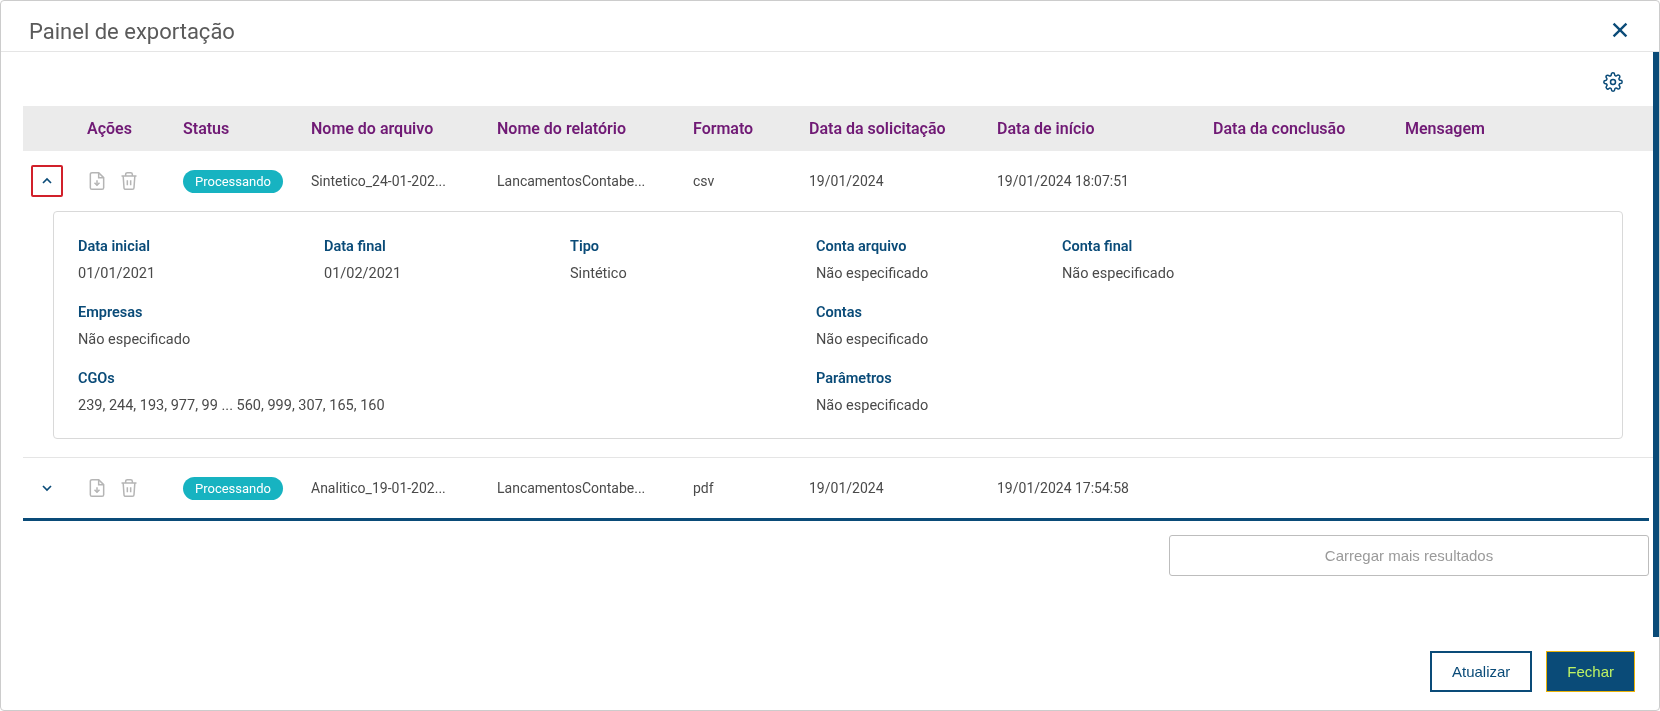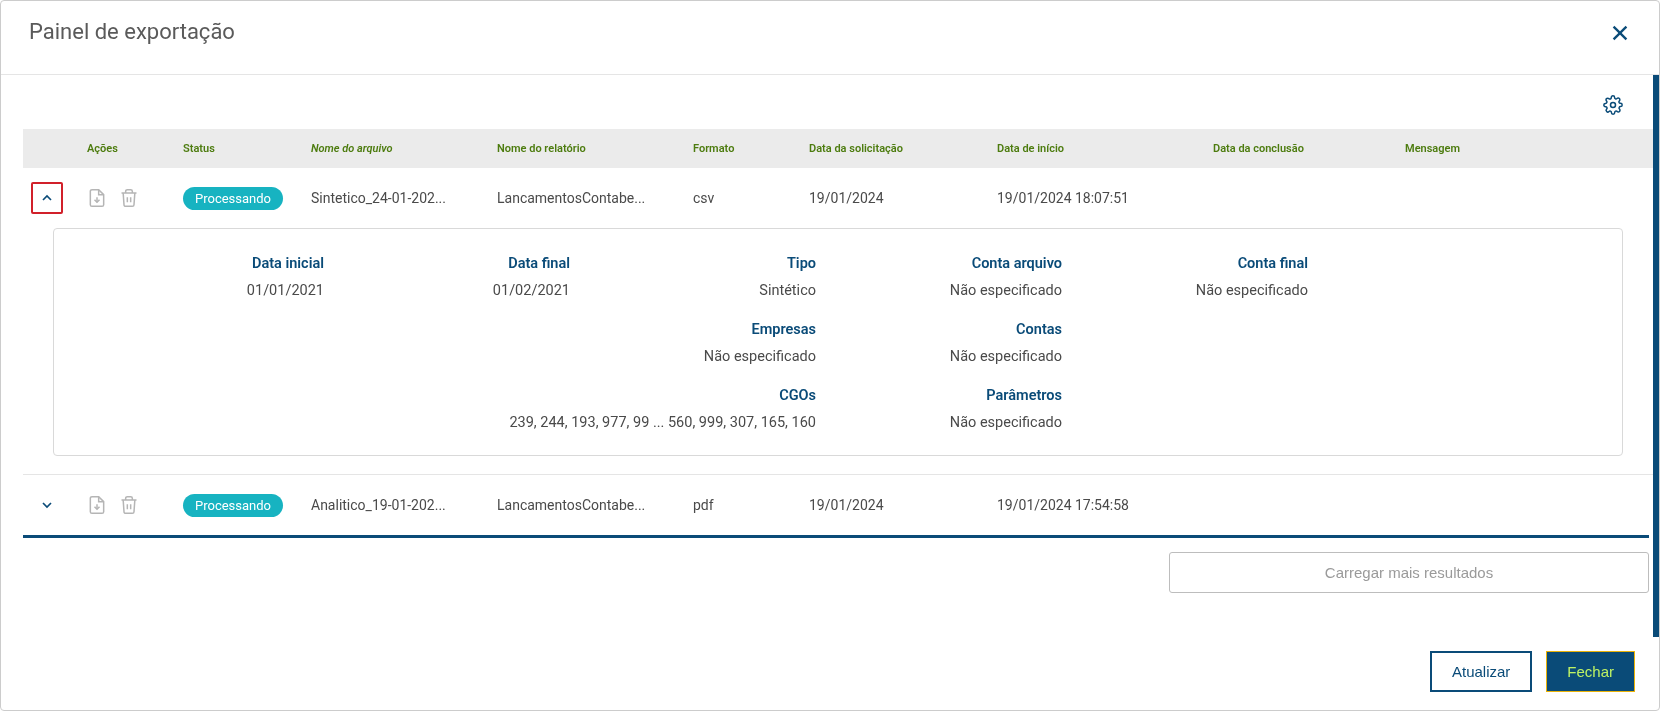--- a/index.html
+++ b/index.html
@@ -13,23 +13,23 @@
     width: 1660px;
     height: 711px;
     border: 1px solid #ccc;
     border-radius: 4px;
     display: flex;
     flex-direction: column;
     position: relative;
   }
   .modal-header {
     display: flex;
-    align-items: flex-end;
+    align-items: flex-start;
     justify-content: space-between;
-    padding: 18px 28px 30px 28px;
+    padding: 18px 28px 7px 28px;
     border-bottom: 1px solid #e5e5e5;
   }
   .modal-title {
     font-size: 22px;
     font-weight: 400;
     color: #5a5a5a;
   }
   .close-icon {
     width: 22px;
     height: 22px;
@@ -70,36 +70,36 @@
   }
   table {
     width: 100%;
     border-collapse: collapse;
     table-layout: fixed;
   }
   thead th {
     background: #ebebeb;
     text-align: left;
     font-weight: 600;
-    color: #4d7c0f;
+    color: #701a75;
     padding: 13px 8px;
-    font-size: 11px;
+    font-size: 16px;
   }
   tbody td {
     padding: 14px 8px;
     color: #4a4a4a;
     vertical-align: middle;
     white-space: nowrap;
     overflow: hidden;
     text-overflow: ellipsis;
   }
   .col-expand { width: 56px; }
   .col-acoes  { width: 96px; }
   .col-status { width: 128px; }
-  .col-nomearq{ width: 186px; font-style: italic; }
+  .col-nomearq{ width: 186px; }
   .col-nomerel{ width: 196px; }
   .col-formato{ width: 116px; }
   .col-datasolic{ width: 188px; }
   .col-datainicio{ width: 216px; }
   .col-dataconcl{ width: 192px; }
   .col-msg     { width: auto; }
 
   .expand-toggle {
     width: 32px;
     height: 32px;
@@ -128,21 +128,20 @@
   .status-pill {
     display: inline-block;
     background: #17b3c1;
     color: #fff;
     border-radius: 14px;
     padding: 4px 12px;
     font-size: 13px;
   }
   .details-row td {
     padding: 0 8px 18px 8px;
-    text-align: right;
   }
   .details-box {
     border: 1px solid #d9d9d9;
     border-radius: 4px;
     margin: 0 22px 0 22px;
     padding: 18px 24px 20px 24px;
   }
   .details-grid {
     display: grid;
     grid-template-columns: 246px 246px 246px 246px 246px;

